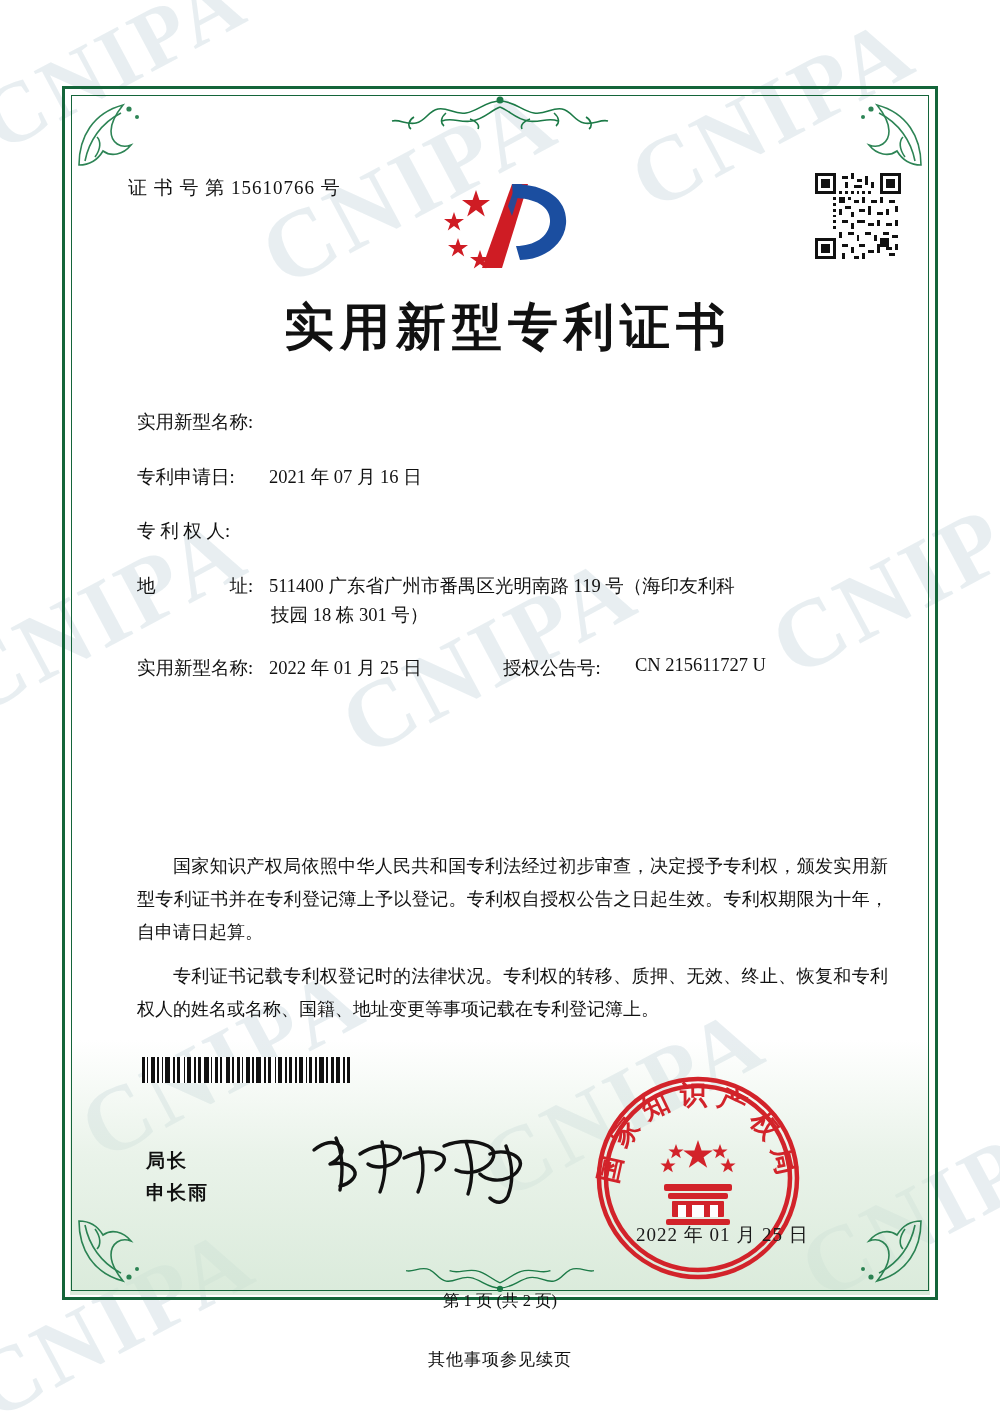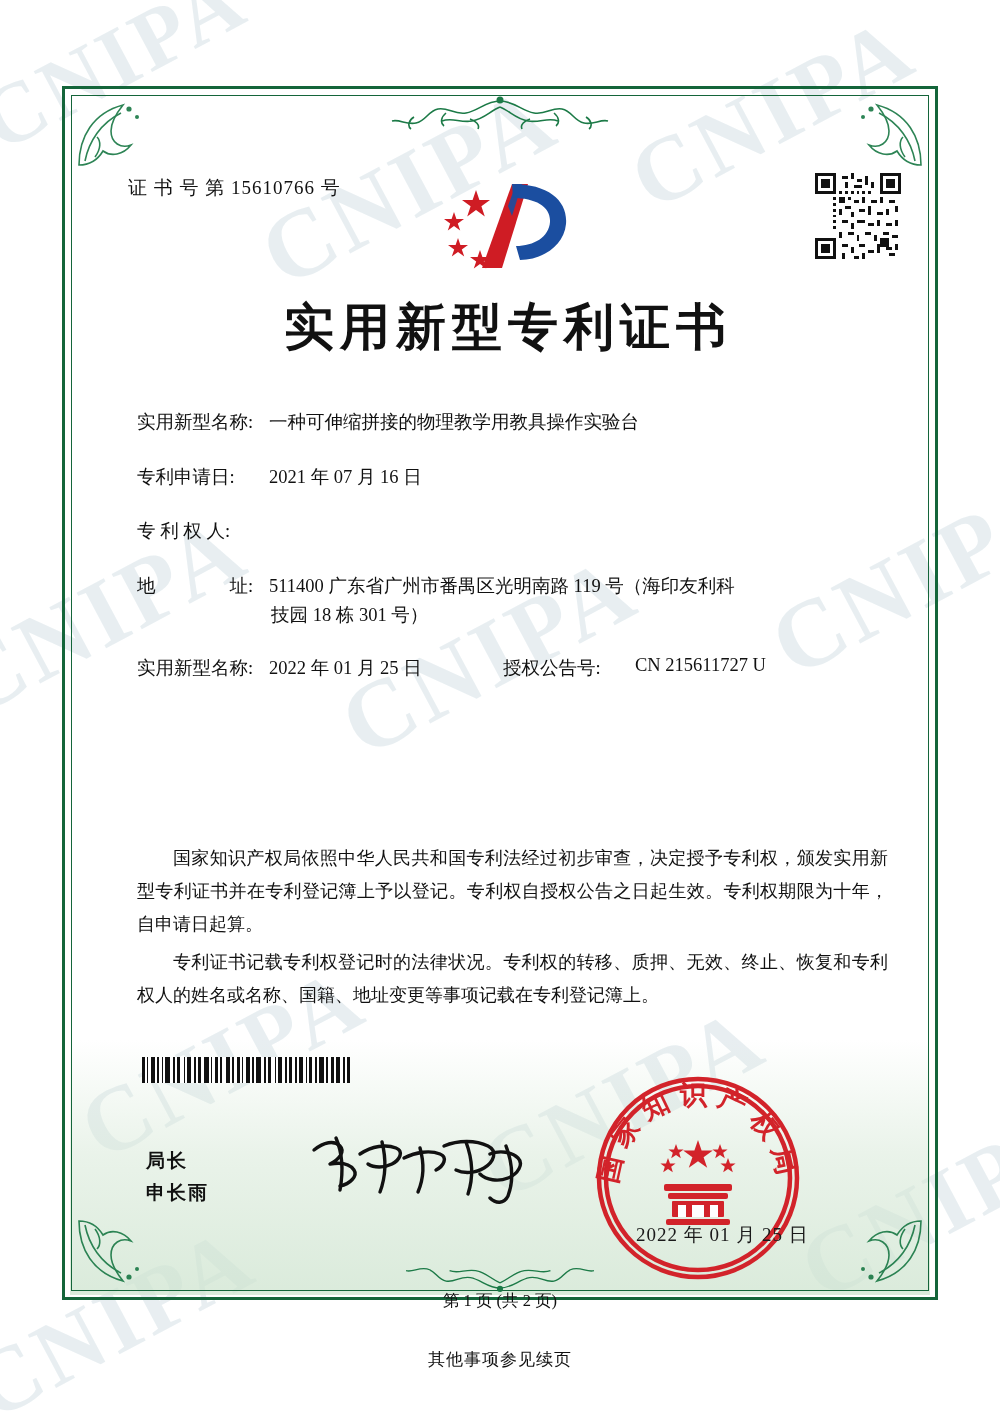--- a/index.html
+++ b/index.html
@@ -187,21 +187,21 @@
     position: absolute;
     left: 137px;
     right: 112px;
     top: 838px;
     font-size: 18px;
     line-height: 1.82;
     text-align: justify;
     color: #111;
   }
   .paragraphs p {
-    margin: 4px 0 6px 0;
+    margin: 12px 0 6px 0;
     text-indent: 2em;
   }
 
   
   .barcode {
     position: absolute;
     left: 142px;
     top: 1057px;
     width: 262px;
     height: 26px;
@@ -472,21 +472,20 @@
       </g>
     </svg>
   </div>
 
   <div class="cert-title">实用新型专利证书</div>
 
   <div class="fields">
 
     <div class="field-row">
       <div class="field-label">实用新型名称:</div>
-      <div class="field-value">一种可伸缩拼接的物理教学用教具操作实验台</div>
     </div>
 
 
 
     <div class="field-row">
       <div class="field-label">专利申请日:</div>
       <div class="field-value">2021 年 07 月 16 日</div>
     </div>
 
     <div class="field-row">

